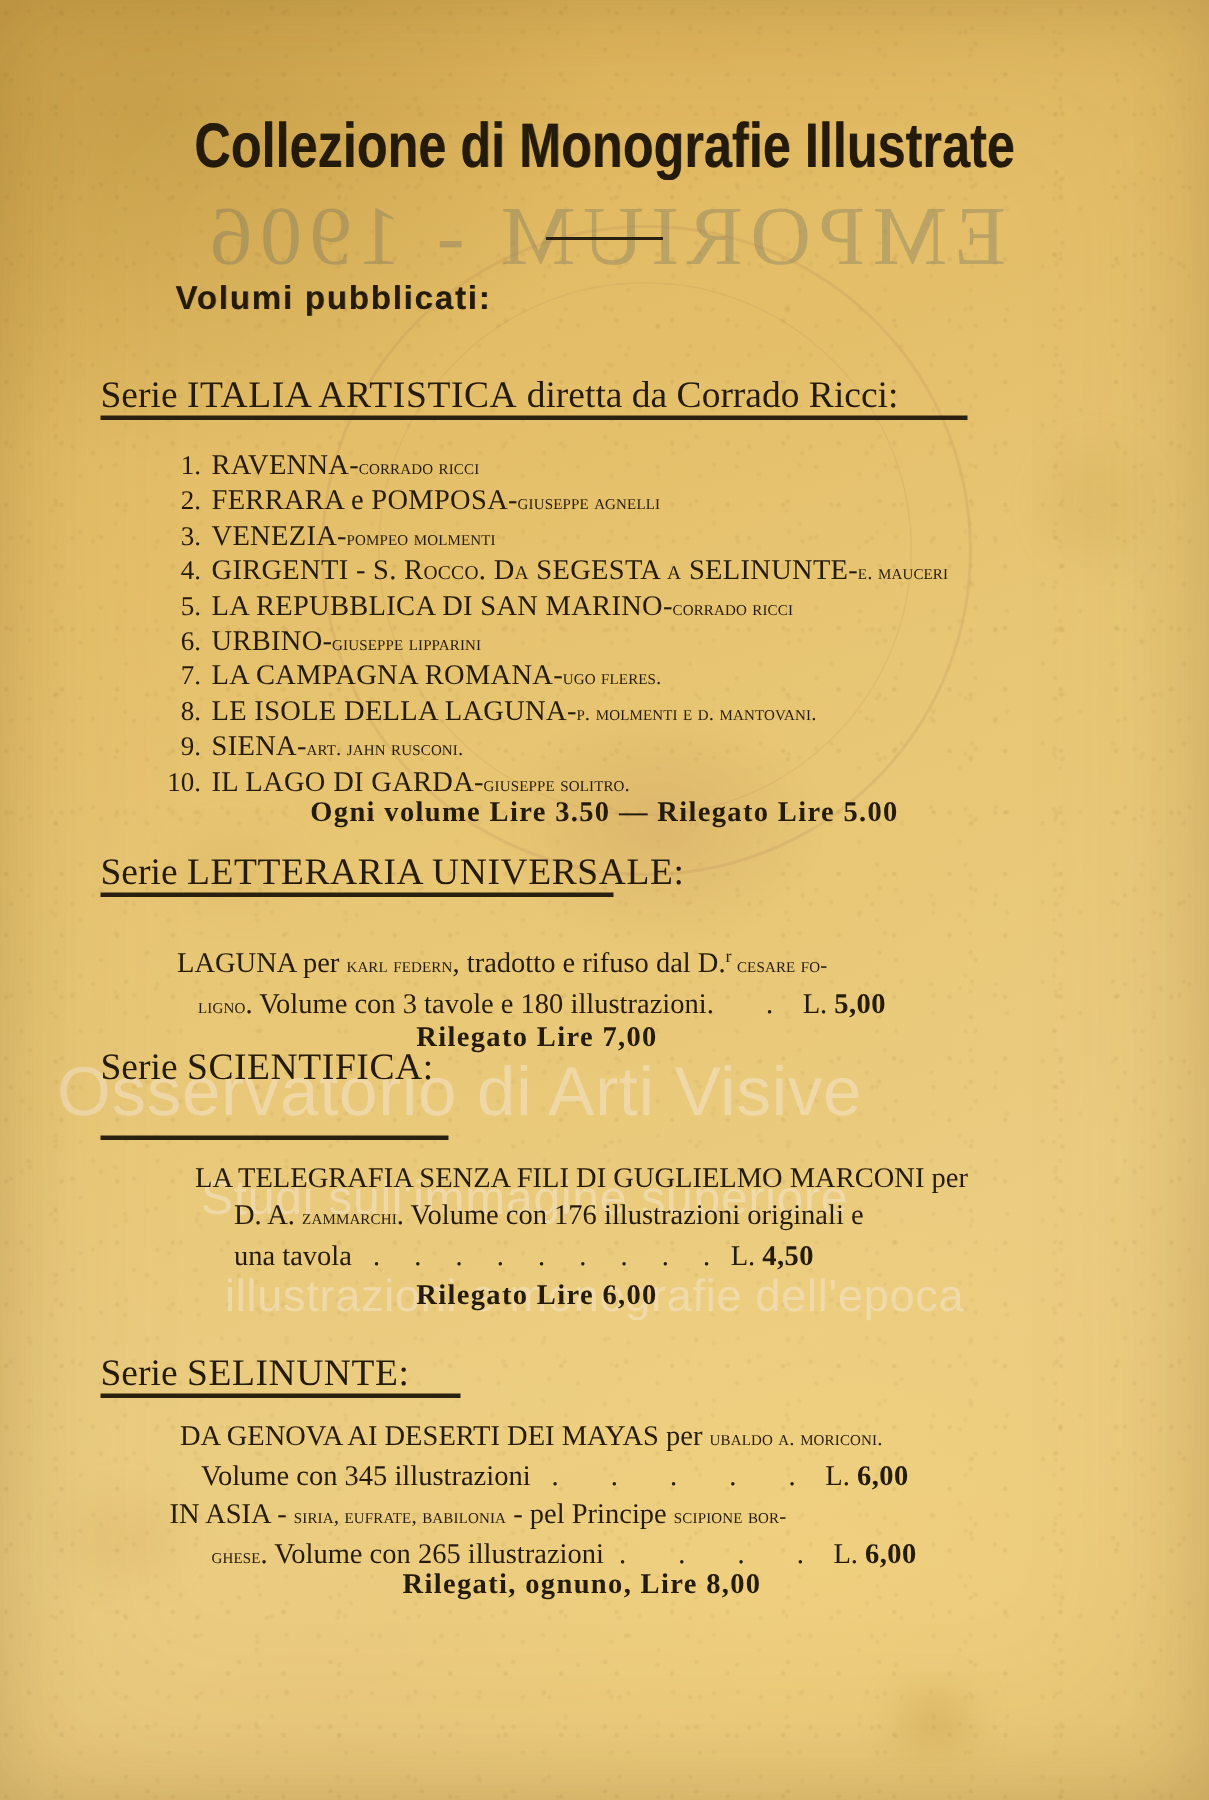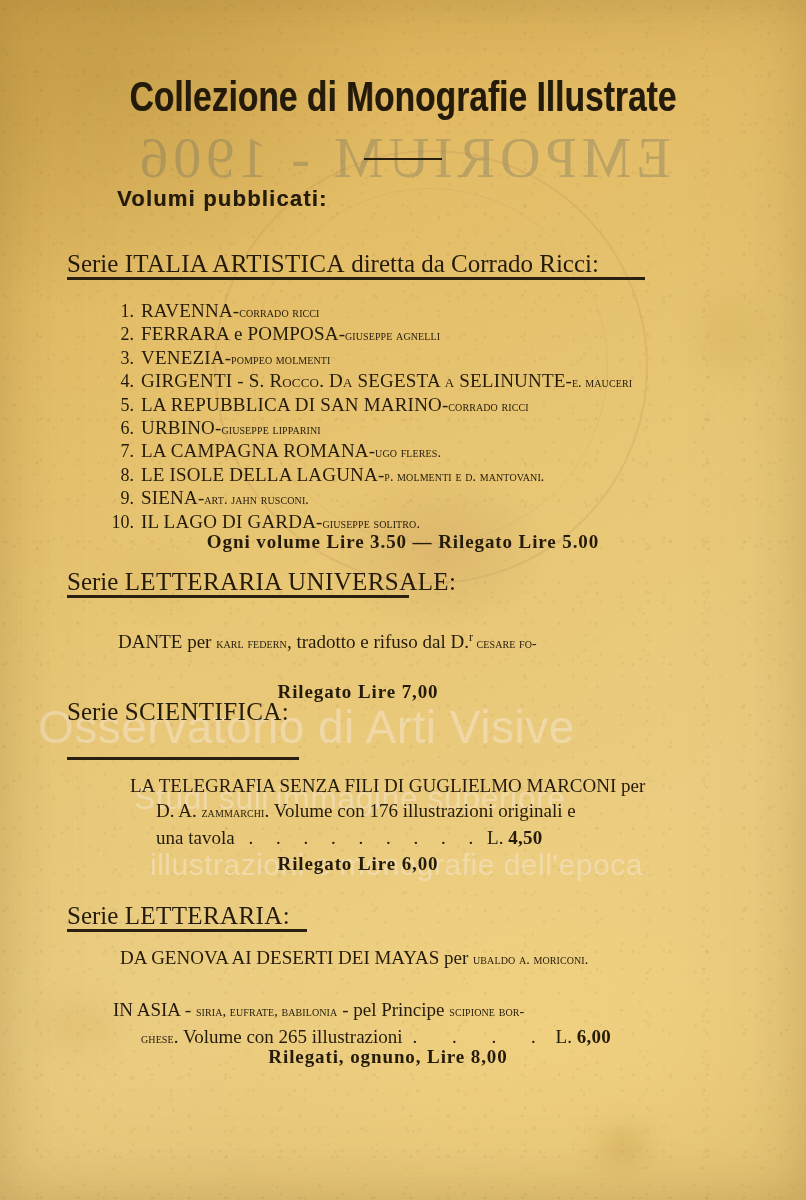--- a/index.html
+++ b/index.html
@@ -354,45 +354,47 @@
     </div>
 
     <div class="price-center" style="top:515px;margin-top:16px;">Ogni volume Lire 3.50 — Rilegato Lire 5.00</div>
 
     <div class="series-head" style="top:568px;">
       <span class="lead">Serie </span><span class="name">LETTERARIA UNIVERSALE</span><span>:</span>
     </div>
     <div class="series-rule" style="top:595px; width:342px;"></div>
 
     <div class="entry" style="left:118px; top:625px; width:560px;">
-      <div class="ln"><span>DANTE</span><span> per </span><span class="sc">Karl Federn</span><span>, tradotto  e  rifuso  dal  D.</span><sup style="font-size:12px;">r</sup><span class="sc"> Cesare Fo-</span></div>
+      <div class="ln"><span>LAGUNA</span><span> per </span><span class="sc">Karl Federn</span><span>, tradotto  e  rifuso  dal  D.</span><sup style="font-size:12px;">r</sup><span class="sc"> Cesare Fo-</span></div>
+      <div class="ln" style="padding-left:14px;"><span class="sc">ligno</span><span>. Volume con 3 tavole e 180 illustrazioni</span><span class="dots wide">.    .</span><span> L. </span><span class="amount">5,00</span></div>
     </div>
 
     <div class="price-center" style="top:681px; left:-90px;">Rilegato Lire 7,00</div>
 
     <div class="series-head" style="top:698px;">
       <span class="lead">Serie </span><span class="name">SCIENTIFICA</span><span>:</span>
     </div>
     <div class="series-rule" style="top:757px; width:232px;"></div>
 
     <div class="entry" style="left:130px; top:773px; width:560px;">
       <div class="ln"><span>LA TELEGRAFIA SENZA FILI  DI  GUGLIELMO  MARCONI</span><span> per</span></div>
       <div class="ln" style="padding-left:26px;"><span>D.  A. </span><span class="sc">Zammarchi</span><span>. Volume  con  176  illustrazioni  originali  e</span></div>
       <div class="ln" style="padding-left:26px;"><span>una tavola</span><span class="dots" style="margin-left:14px;">.   .    .    .    .    .    .    .    .</span><span> L. </span><span class="amount">4,50</span></div>
     </div>
 
     <div class="price-center" style="top:853px; left:-90px;">Rilegato Lire 6,00</div>
 
     <div class="series-head" style="top:902px;">
-      <span class="lead">Serie </span><span class="name">LETTERARIA</span><span>:</span>
+      <span class="lead">Serie </span><span class="name">SELINUNTE</span><span>:</span>
     </div>
     <div class="series-rule" style="top:929px; width:240px;"></div>
 
     <div class="entry" style="left:120px; top:945px; width:560px;">
       <div class="ln"><span>DA GENOVA AI DESERTI DEI MAYAS</span><span> per </span><span class="sc">Ubaldo A. Moriconi.</span></div>
+      <div class="ln" style="padding-left:14px;"><span>Volume con 345 illustrazioni</span><span class="dots wide" style="margin-left:14px;">.    .    .    .    .</span><span> L. </span><span class="amount">6,00</span></div>
     </div>
 
     <div class="entry" style="left:113px; top:997px; width:570px;">
       <div class="ln"><span>IN ASIA - </span><span class="sc">Siria, Eufrate, Babilonia</span><span> - pel Principe </span><span class="sc">Scipione Bor-</span></div>
       <div class="ln" style="padding-left:28px;"><span class="sc">ghese</span><span>. Volume con 265 illustrazioni</span><span class="dots wide" style="margin-left:10px;">.    .    .    .</span><span> L. </span><span class="amount">6,00</span></div>
     </div>
 
     <div class="price-center" style="top:1046px; left:-30px;">Rilegati, ognuno, Lire 8,00</div>
 
   </div>

